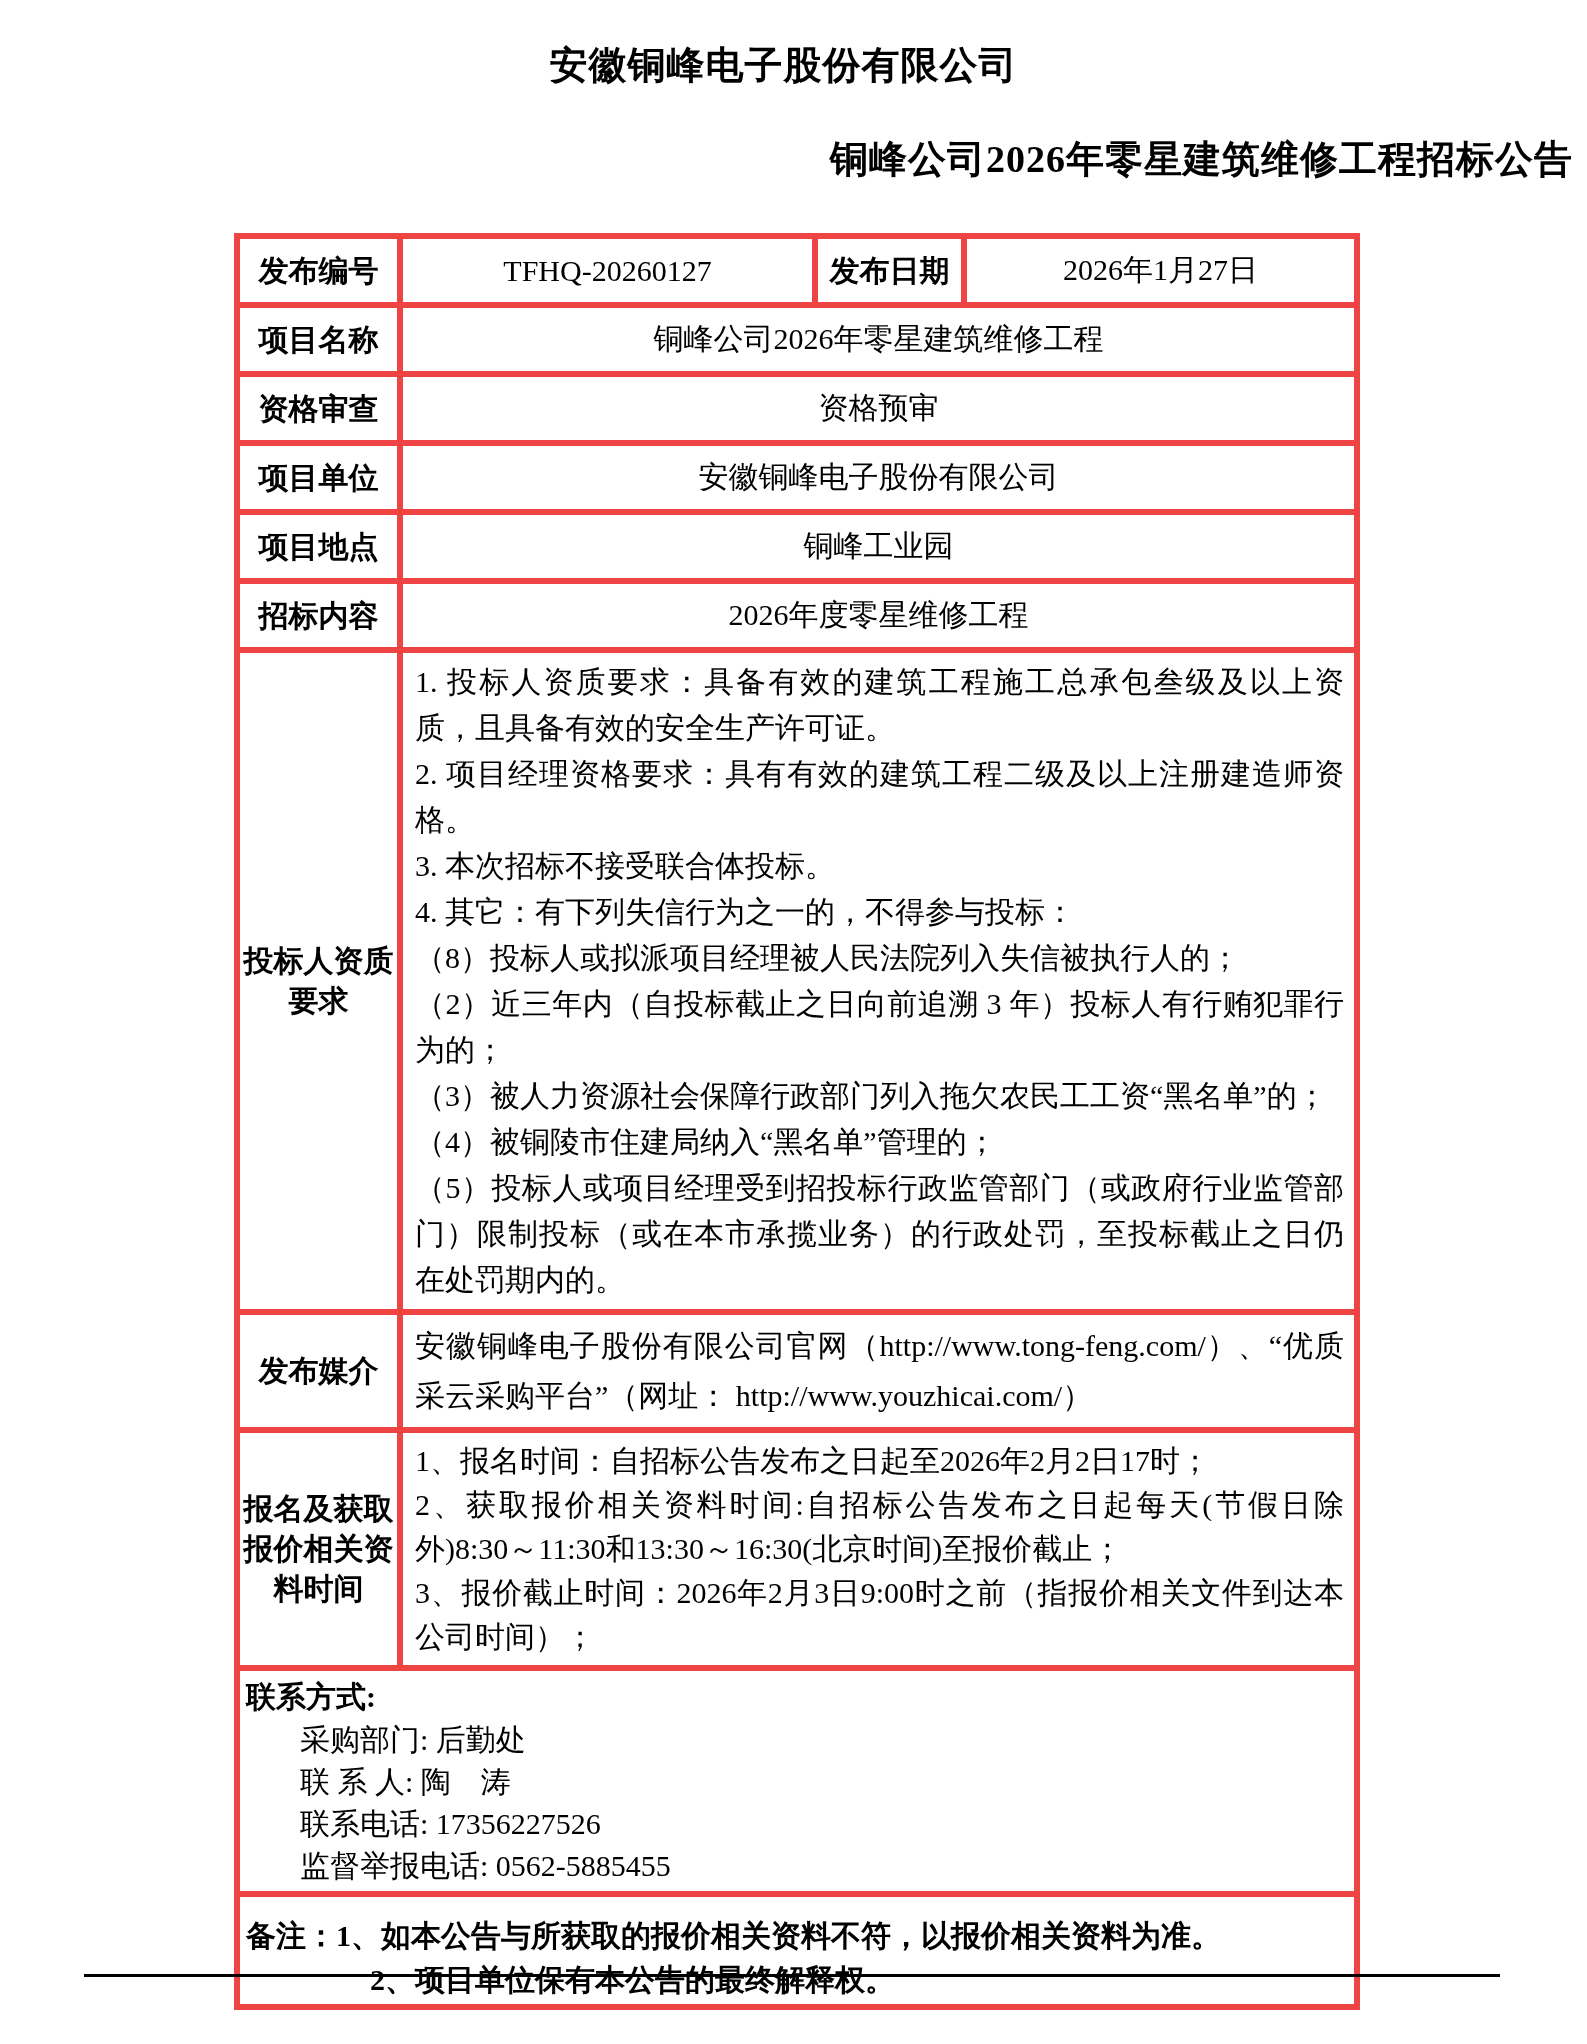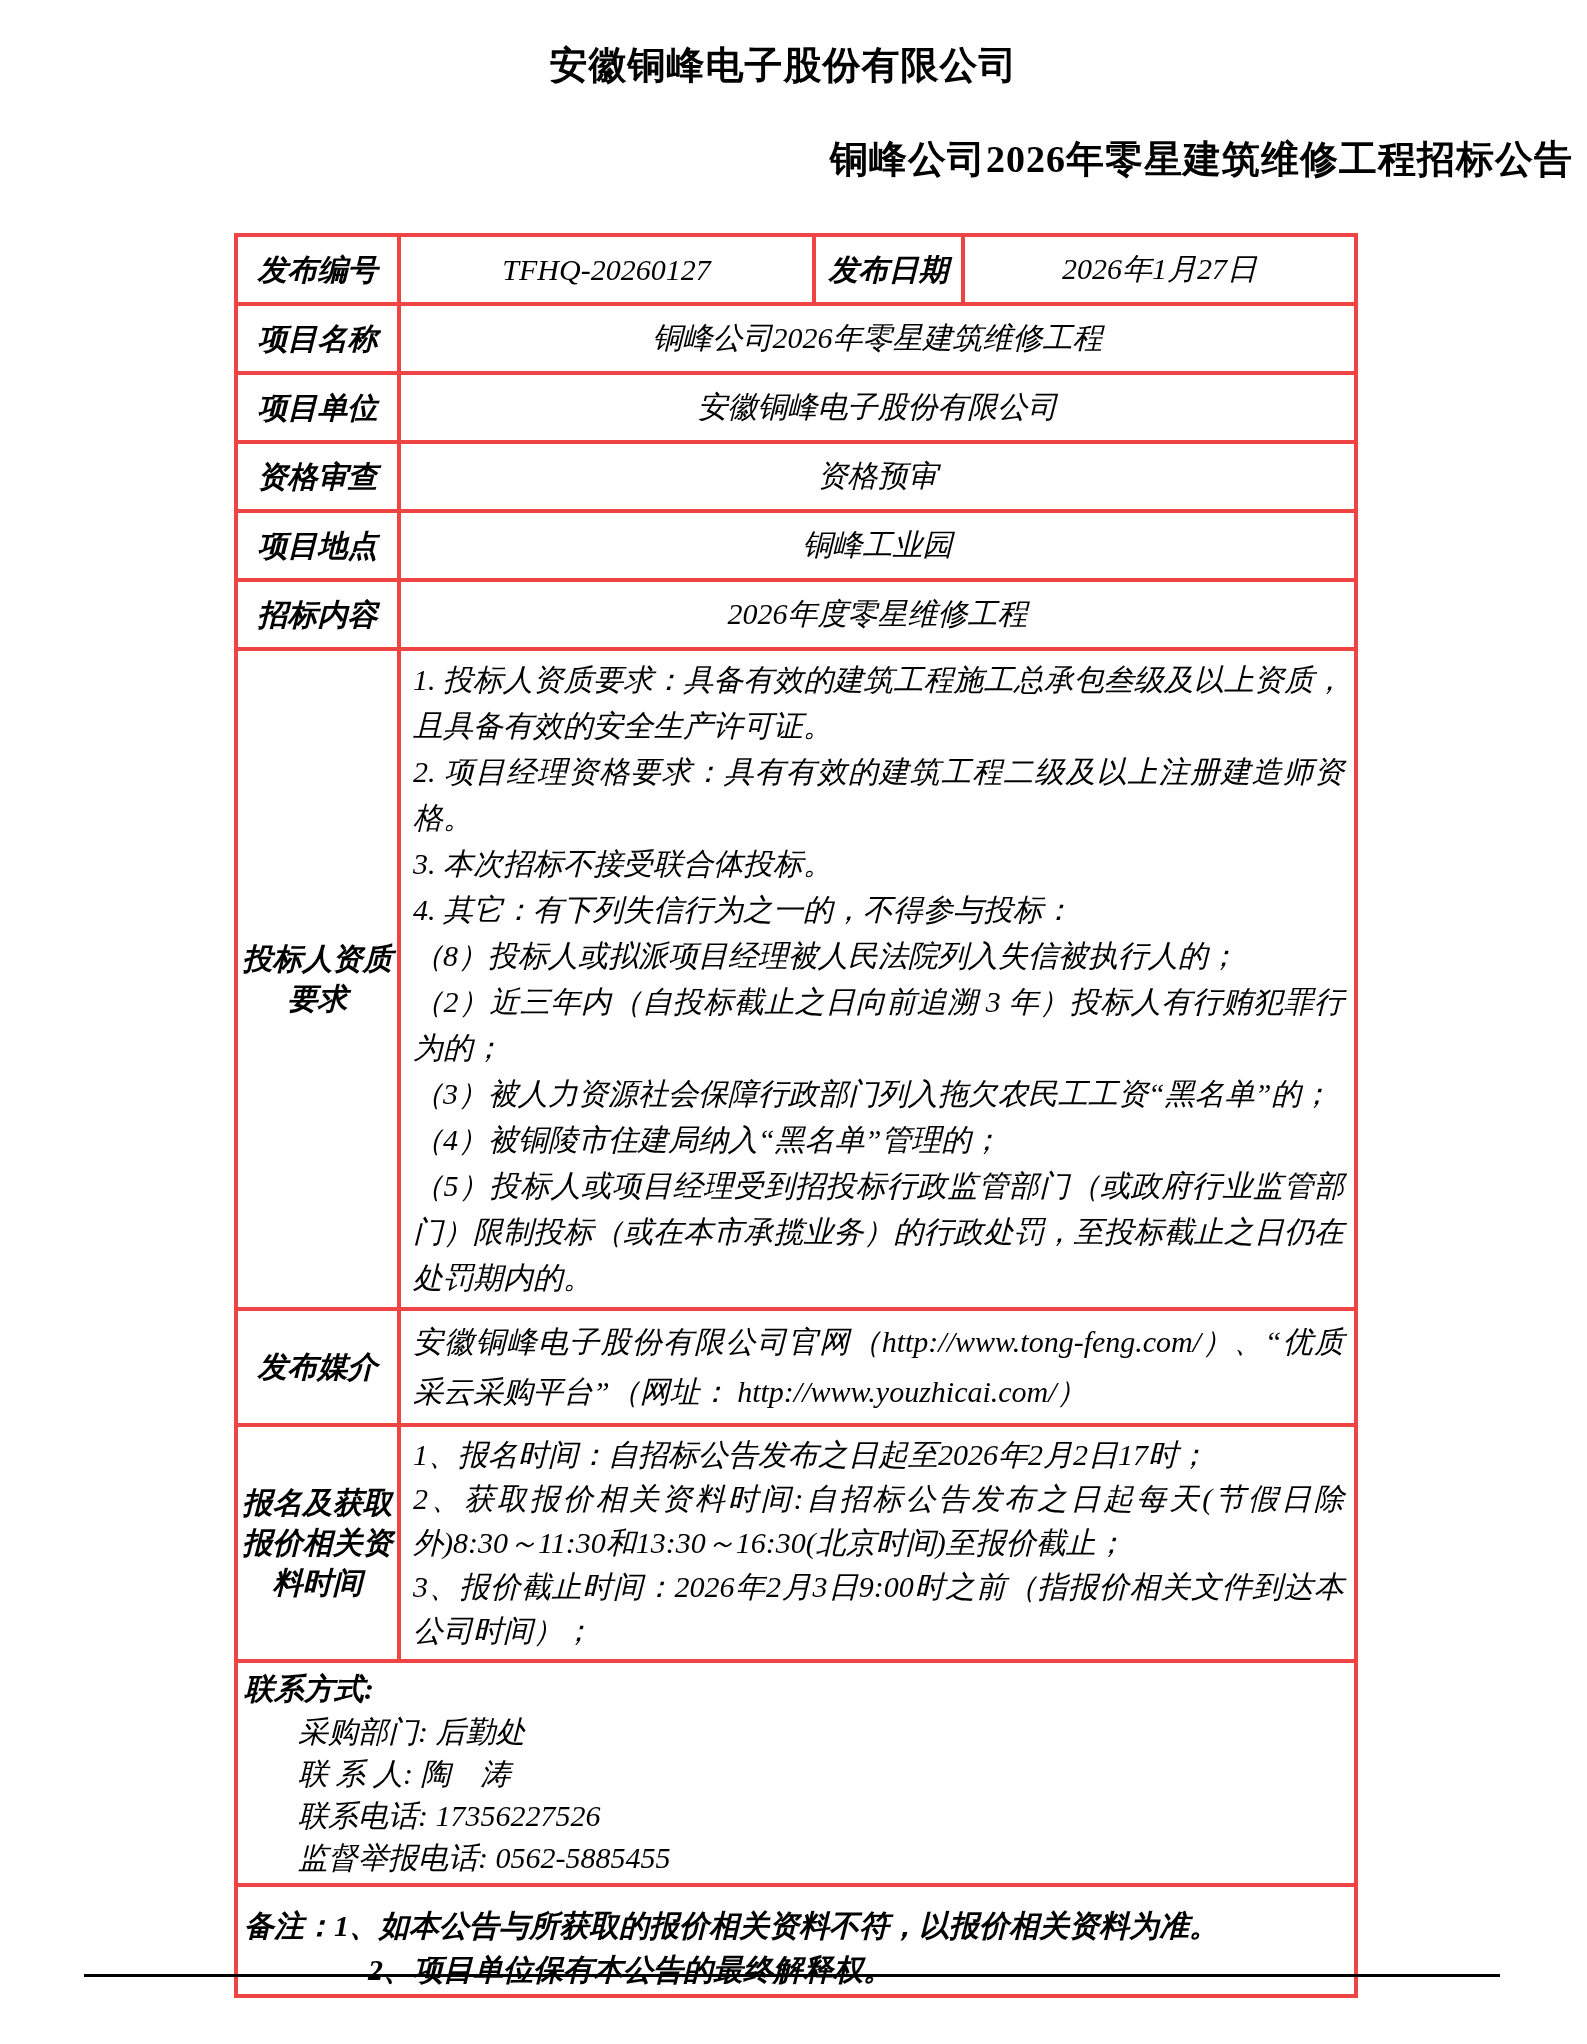--- a/index.html
+++ b/index.html
@@ -31,23 +31,22 @@
   }
   table.announcement {
     position: absolute;
     top: 233px; left: 234px;
     width: 1120px;
     border-collapse: collapse;
     table-layout: fixed;
     font-size: 30px;
   }
   table.announcement td {
-    border: 4px solid #ef4444;
+    border: 6px solid #ef4444;
     vertical-align: middle;
-    font-style: italic;
   }
   td.lbl {
     font-weight: bold;
     text-align: center;
     padding: 0 2px;
     line-height: 40px;
   }
   td.val-center { text-align: center; }
   tr.r-short { height: 69px; }
   tr.r-qual { height: 507px; }
@@ -107,27 +106,27 @@
     <td class="lbl">发布日期</td>
     <td class="val-center">2026年1月27日</td>
   </tr>
 
   <tr class="r-short">
     <td class="lbl">项目名称</td>
     <td class="val-center" colspan="3">铜峰公司2026年零星建筑维修工程</td>
   </tr>
 
   <tr class="r-short">
-    <td class="lbl">项目单位</td>
-    <td class="val-center" colspan="3">安徽铜峰电子股份有限公司</td>
+    <td class="lbl">资格审查</td>
+    <td class="val-center" colspan="3">资格预审</td>
   </tr>
 
   <tr class="r-short">
-    <td class="lbl">资格审查</td>
-    <td class="val-center" colspan="3">资格预审</td>
+    <td class="lbl">项目单位</td>
+    <td class="val-center" colspan="3">安徽铜峰电子股份有限公司</td>
   </tr>
 
   <tr class="r-short">
     <td class="lbl">项目地点</td>
     <td class="val-center" colspan="3">铜峰工业园</td>
   </tr>
 
   <tr class="r-short">
     <td class="lbl">招标内容</td>
     <td class="val-center" colspan="3">2026年度零星维修工程</td>

